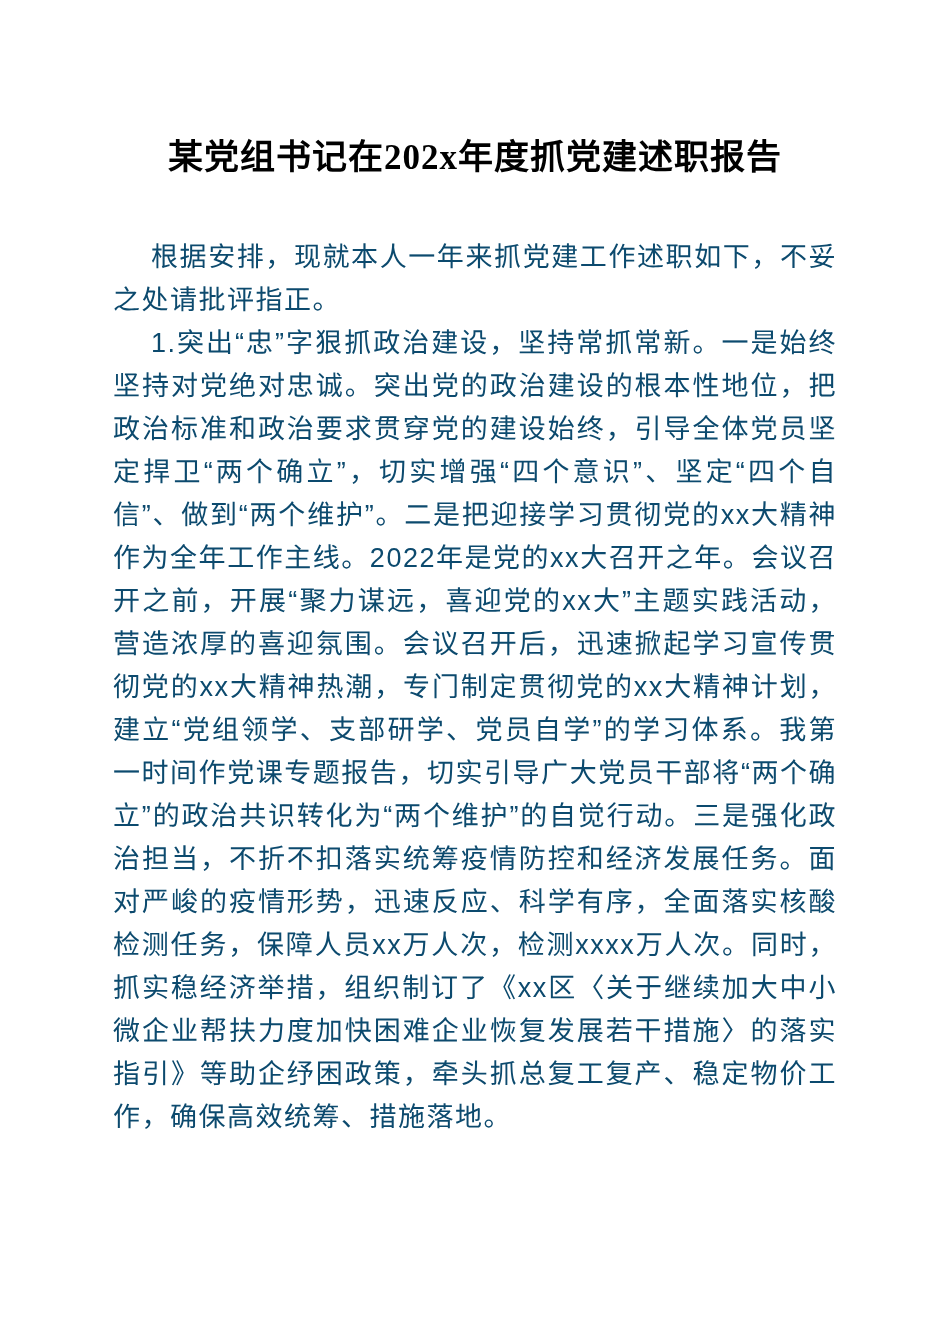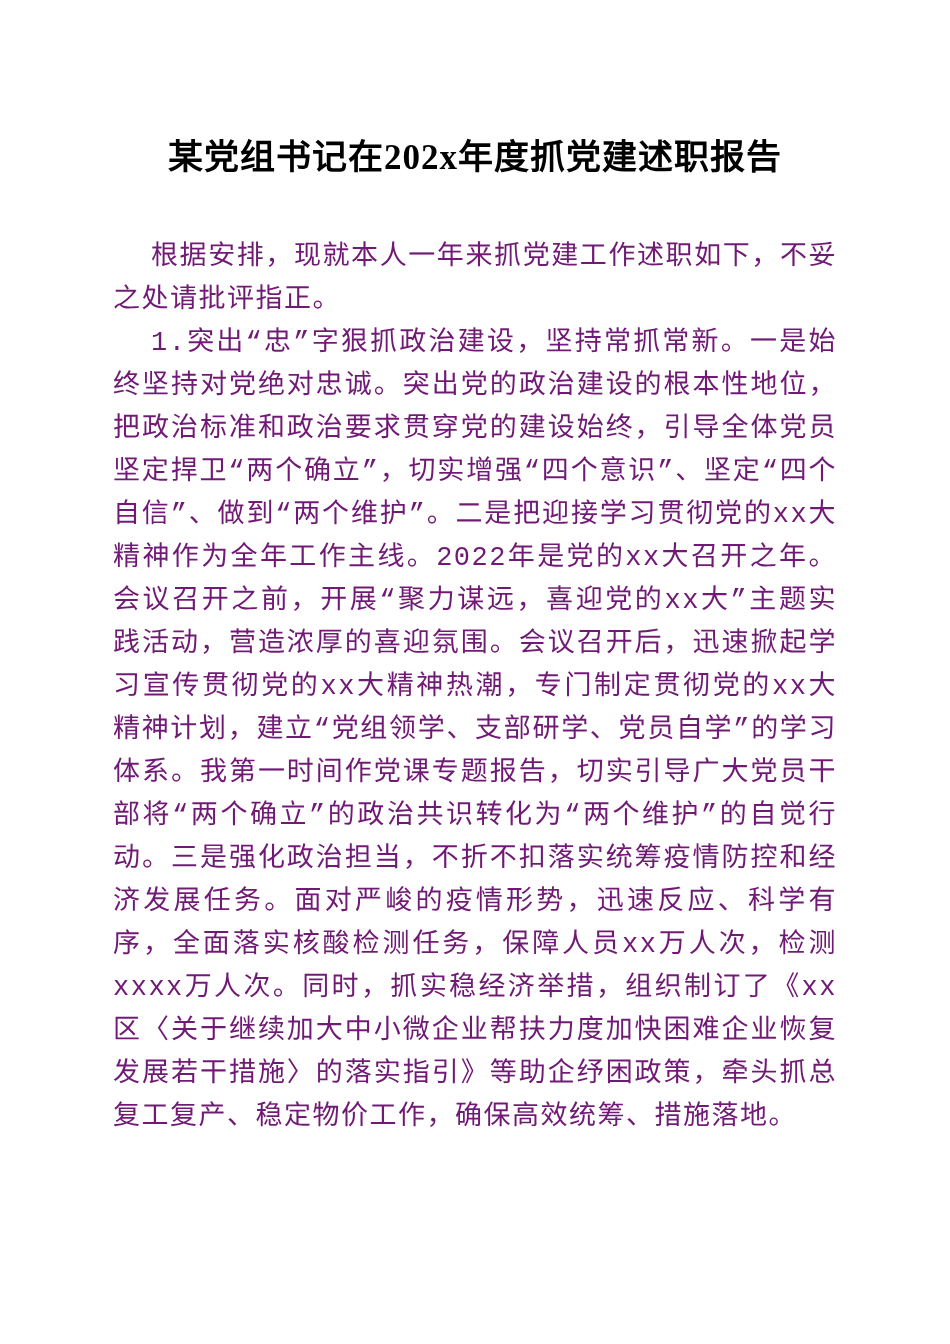--- a/index.html
+++ b/index.html
@@ -21,26 +21,26 @@
     font-family: "Liberation Serif", "DejaVu Serif", serif;
     font-weight: 700;
     font-size: 35px;
     line-height: 52px;
     letter-spacing: 1px;
     text-align: center;
     color: #000000;
     margin: 0 0 52px 0;
   }
   .body-para {
-    font-family: Liberation Mono, monospace;
+    font-family: Liberation Sans, sans-serif;
     font-weight: 400;
     font-size: 27px;
     line-height: 43px;
     letter-spacing: 1.5px;
-    color: #701a75;
+    color: #0c4a6e;
     text-align: justify;
     text-align-last: left;
     text-indent: 38px;
     margin: 0;
   }
   .section-heading {
     font-family: "Liberation Sans", "DejaVu Sans", sans-serif;
     font-weight: 700;
     font-size: 27px;
     line-height: 43px;

